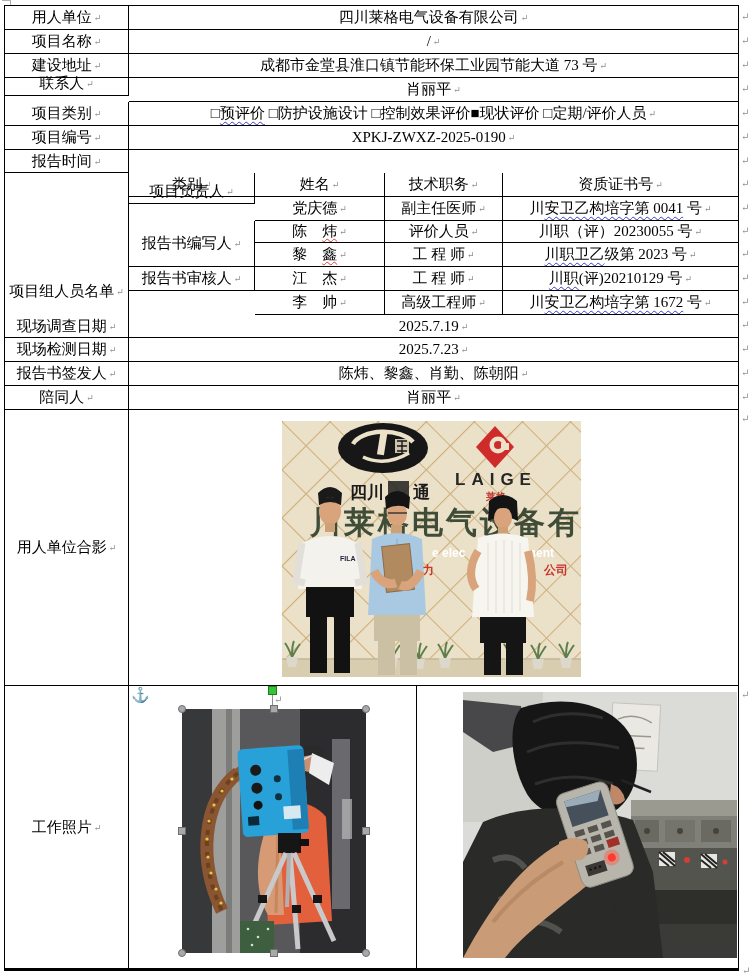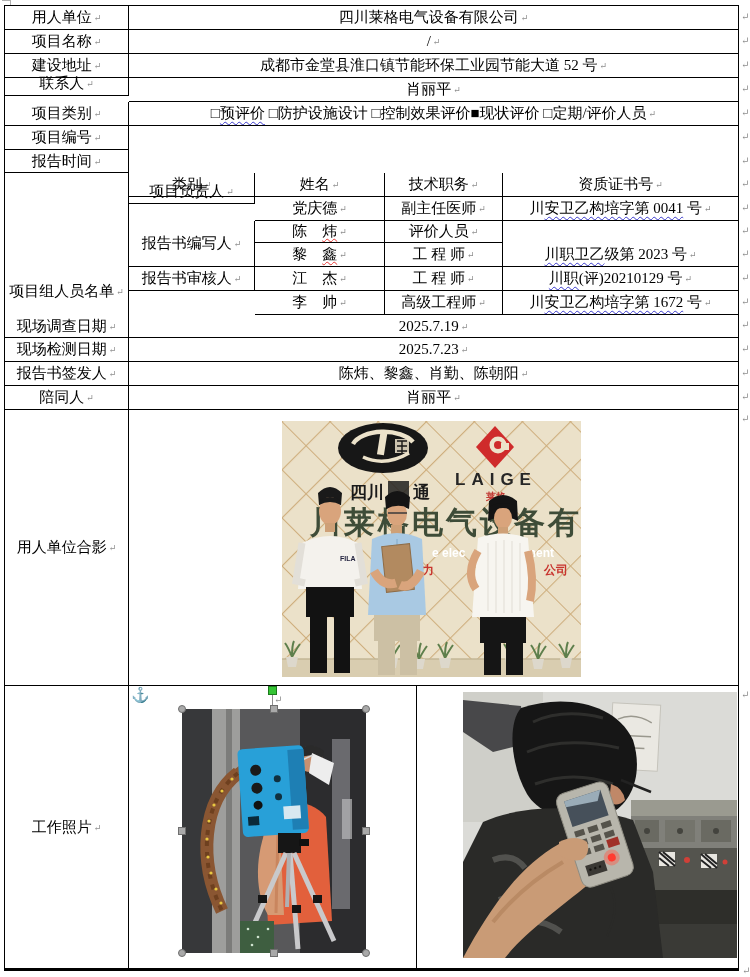--- a/index.html
+++ b/index.html
@@ -33,47 +33,49 @@
   <div class="corner-artifact"></div>
   <div class="frame"></div>
 
   <div class="cell eol" style="left:5px;top:6px;width:124px;height:24px">用人单位</div>
   <div class="cell eol" style="left:129px;top:6px;width:610px;height:24px">四川莱格电气设备有限公司</div>
 
   <div class="cell eol" style="left:5px;top:30px;width:124px;height:24px">项目名称</div>
   <div class="cell eol" style="left:129px;top:30px;width:610px;height:24px">/</div>
 
   <div class="cell eol" style="left:5px;top:54px;width:124px;height:24px">建设地址</div>
-  <div class="cell eol" style="left:129px;top:54px;width:610px;height:24px">成都市金堂县淮口镇节能环保工业园节能大道 52 号</div>
+  <div class="cell eol" style="left:129px;top:54px;width:610px;height:24px">成都市金堂县淮口镇节能环保工业园节能大道 73 号</div>
 
   <div class="cell eol" style="left:5px;top:72px;width:124px;height:24px">联系人</div>
   <div class="cell eol" style="left:129px;top:78px;width:610px;height:24px">肖丽平</div>
 
   <div class="cell eol" style="left:5px;top:102px;width:124px;height:24px">项目类别</div>
   <div class="cell eol" style="left:129px;top:102px;width:610px;height:24px"><span>□</span><span class="wavy-b">预评价</span><span> □防护设施设计 □控制效果评价■现状评价 □定期/评价人员</span></div>
 
   <div class="cell eol" style="left:5px;top:126px;width:124px;height:24px">项目编号</div>
+  <div class="cell eol" style="left:129px;top:126px;width:610px;height:24px">XPKJ-ZWXZ-2025-0190</div>
 
   <div class="cell eol" style="left:5px;top:150px;width:124px;height:23px">报告时间</div>
 
   <div class="cell eol" style="left:5px;top:173px;width:124px;height:237px">项目组人员名单</div>
 
   <div class="cell eol" style="left:129px;top:173px;width:126px;height:24px">类别</div>
   <div class="cell eol" style="left:255px;top:173px;width:130px;height:24px">姓名</div>
   <div class="cell eol" style="left:385px;top:173px;width:118px;height:24px">技术职务</div>
   <div class="cell eol" style="left:503px;top:173px;width:236px;height:24px">资质证书号</div>
 
   <div class="cell eol" style="left:129px;top:180px;width:126px;height:24px">项目负责人</div>
   <div class="cell eol" style="left:255px;top:197px;width:130px;height:24px">党庆德</div>
   <div class="cell eol" style="left:385px;top:197px;width:118px;height:24px">副主任医师</div>
   <div class="cell eol" style="left:503px;top:197px;width:236px;height:24px"><span>川</span><span class="wavy-b">安卫乙构培字第 0041</span><span> 号</span></div>
 
   <div class="cell eol" style="left:129px;top:221px;width:126px;height:46px">报告书编写人</div>
   <div class="cell eol" style="left:255px;top:221px;width:130px;height:22px"><span>陈　</span><span class="wavy-r">炜</span></div>
   <div class="cell eol" style="left:385px;top:221px;width:118px;height:22px">评价人员</div>
+  <div class="cell eol" style="left:503px;top:221px;width:236px;height:22px"><span>川职（评）20230055 号</span></div>
 
   <div class="cell eol" style="left:255px;top:243px;width:130px;height:24px"><span>黎　</span><span class="wavy-r">鑫</span></div>
   <div class="cell eol" style="left:385px;top:243px;width:118px;height:24px">工 程 师</div>
   <div class="cell eol" style="left:503px;top:243px;width:236px;height:24px"><span class="wavy-b">川职卫乙</span><span>级第 2023 号</span></div>
 
   <div class="cell eol" style="left:129px;top:267px;width:126px;height:24px">报告书审核人</div>
   <div class="cell eol" style="left:255px;top:267px;width:130px;height:24px">江　杰</div>
   <div class="cell eol" style="left:385px;top:267px;width:118px;height:24px">工 程 师</div>
   <div class="cell eol" style="left:503px;top:267px;width:236px;height:24px"><span class="wavy-b">川职</span><span>(评)20210129 号</span></div>
 

